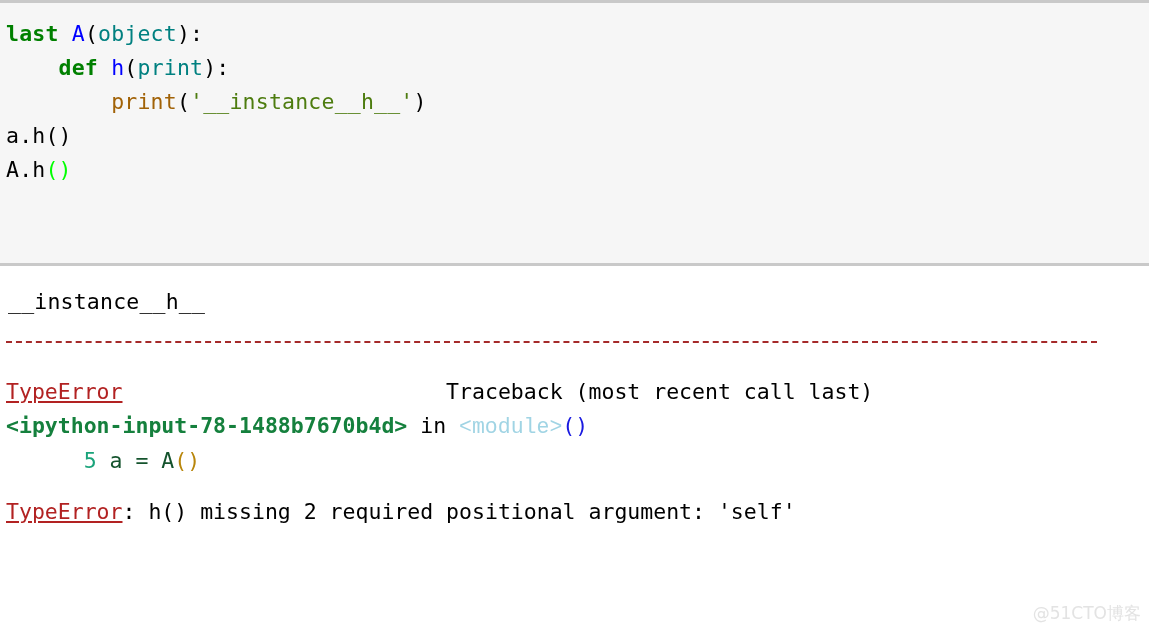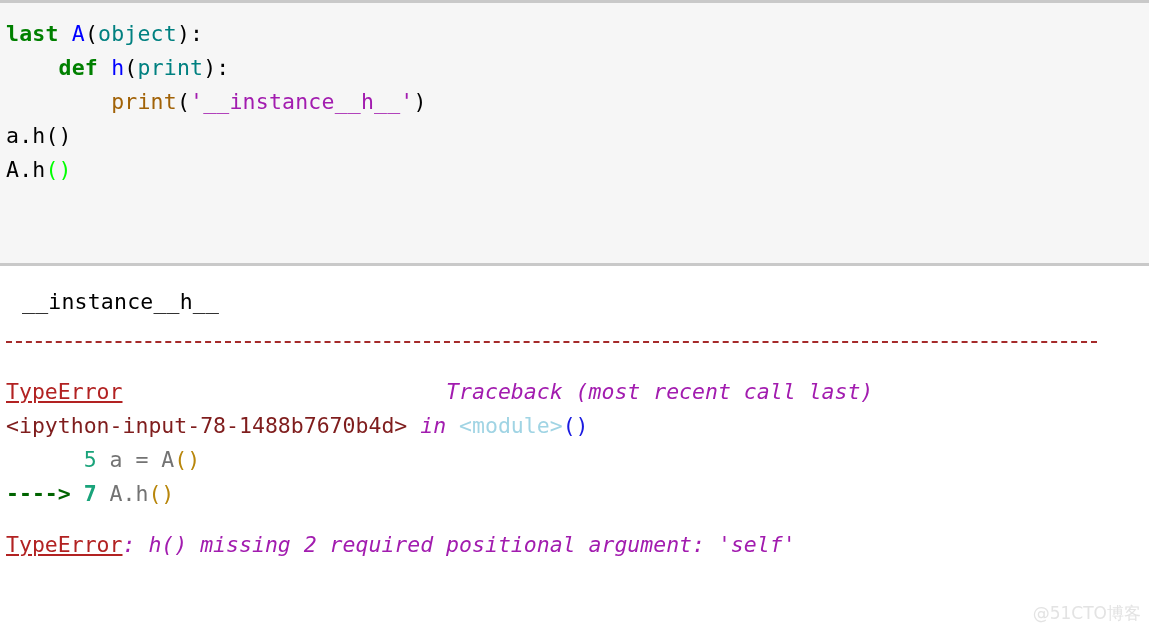--- a/index.html
+++ b/index.html
@@ -38,39 +38,39 @@
     letter-spacing: 0.2px;
   }
   .code-line.blank { color: transparent; }
 
   
   .kw      { color: #008000; font-weight: bold; }   
   .cls     { color: #0000ff; }                      
   .fn      { color: #0000ff; }                      
   .base    { color: #008080; }                      
   .builtin { color: #a16207; }                      
-  .str     { color: #a21caf; }                      
+  .str     { color: #4d7c0f; }                      
   .plain   { color: #000000; }
   .hl-paren{ color: #00ff00; }                      
 
   
   .output-area {
     position: absolute;
     top: 266px;
     left: 0;
     width: 1155px;
     padding: 0;
     background: #ffffff;
   }
   .out-line {
     font-size: 21.5px;
     line-height: 34px;
     white-space: pre;
     color: #000000;
-    padding-left: 22px;
+    padding-left: 8px;
     letter-spacing: 0.2px;
   }
   .stdout { padding-top: 19px; }
 
   .sep-row {
     padding-left: 6px;
     padding-top: 22px;
     height: 34px;
   }
   .sep-line {
@@ -81,28 +81,28 @@
   }
 
   .tb-head-row {
     display: block;
     padding-left: 6px;
     font-size: 21.5px;
     line-height: 34px;
     white-space: pre;
   }
   .err-name  { color: #b22222; text-decoration: underline; }
-  .tb-loc    { color: #7f1d1d; font-weight: normal; }
-  .tb-module { color: #a0d4e4; }
+  .tb-loc    { color: #15803d; font-weight: bold; }
+  .tb-module { color: #a0d4e4; font-family: Liberation Mono, monospace; }
   .tb-paren  { color: #1a1ae0; }
-  .tb-in     { color: #a21caf; font-style: italic; }
+  .tb-in     { color: #000000; }
 
   .tb-lineno  { color: #19a37a; }
   .tb-arrow   { color: #006400; font-weight: bold; }
-  .tb-code    { color: #737373; }
+  .tb-code    { color: #14532d; }
   .tb-code-paren { color: #b8860b; }
 
   .final-msg { padding-top: 17px; }
 
   
   .watermark {
     position: absolute;
     right: 14px;
     bottom: 4px;
     font-family: "DejaVu Sans", "Liberation Sans", sans-serif;
@@ -139,19 +139,18 @@
     <span class="sep-line"></span>
   </div>
 
   <div class="tb-head-row"><span class="err-name">TypeError</span><span class="tb-in">                         </span><span class="tb-in">Traceback (most recent call last)</span></div>
 
   <div class="tb-head-row"><span class="tb-loc">&lt;ipython-input-78-1488b7670b4d&gt;</span><span class="tb-in"> in </span><span class="tb-module">&lt;module&gt;</span><span class="tb-paren">()</span></div>
 
   <div class="tb-head-row"><span class="tb-arrow"></span><span class="tb-in">      </span><span class="tb-lineno">5</span><span class="tb-code"> </span><span class="tb-code">a = A</span><span class="tb-code-paren">()</span></div>
 
 
-  <div class="tb-head-row"><span class="tb-arrow">----&gt; </span><span class="tb-lineno" style="font-weight:bold">7</span><span class="tb-code"> </span><span class="tb-code">A.h</span><span class="tb-code-paren">()</span></div>
 
   <div class="tb-head-row final-msg"><span class="err-name">TypeError</span><span class="tb-in">: h() missing 2 required positional argument: 'self'</span></div>
 
 </div>
 
 <div class="watermark">@51CTO博客</div>
 
 </body></html>

